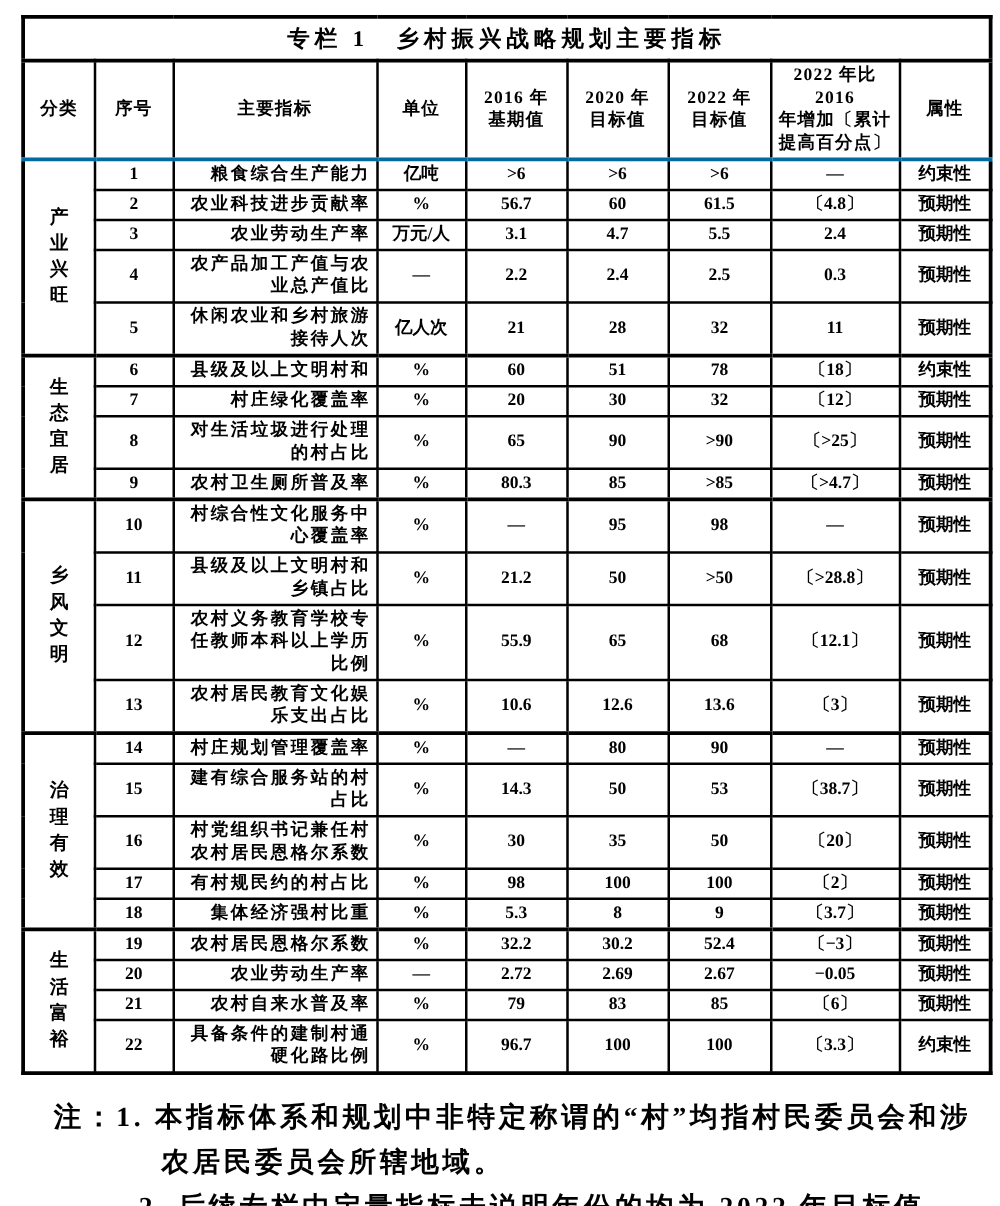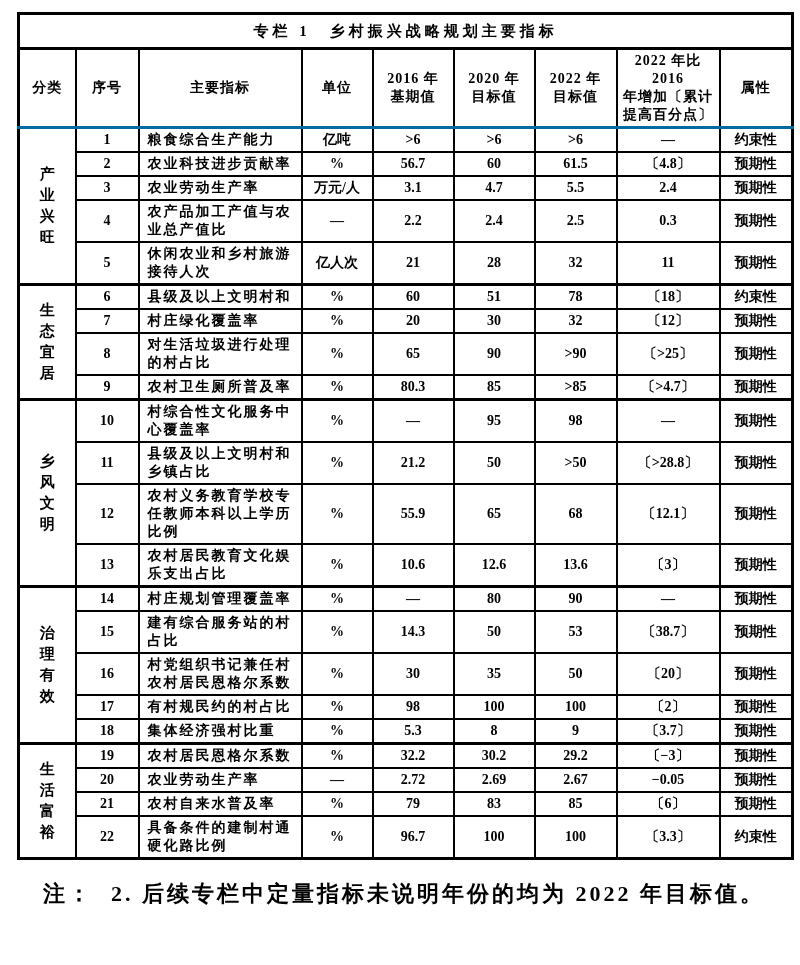--- a/index.html
+++ b/index.html
@@ -28,39 +28,39 @@
     text-align: center;
     vertical-align: middle;
     padding: 2px 2px;
     font-size: 14px;
     line-height: 18px;
     font-weight: bold;
     overflow: hidden;
   }
   tr.title-row th {
     height: 28px;
-    font-size: 15px;
+    font-size: 18px;
     letter-spacing: 4px;
     border-bottom: 3px solid #000;
     line-height: 24px;
   }
   tr.header-row th {
     height: 62px;
     white-space: pre-line;
     border-bottom: 3px solid #0369a1;
     letter-spacing: 1px;
   }
   td.cat {
     white-space: pre-line;
     font-size: 15px;
     line-height: 21px;
     letter-spacing: 0;
   }
   td.indicator {
-    text-align: left;
+    text-align: right;
     padding: 2px 4px 2px 8px;
     white-space: pre-line;
     letter-spacing: 2px;
   }
   tr.group-start td {
     border-top: 3px solid #000;
   }
   .notes {
     display: flex;
     margin: 16px 0 0 26px;
@@ -331,21 +331,21 @@
         <tr class="group-start">
           <td class="cat" rowspan="4">生
 活
 富
 裕</td>
           <td>19</td>
           <td class="indicator">农村居民恩格尔系数</td>
           <td>%</td>
           <td>32.2</td>
           <td>30.2</td>
-          <td>29.2</td>
+          <td>52.4</td>
           <td>〔−3〕</td>
           <td>预期性</td>
         </tr>
         <tr>
           <td>20</td>
           <td class="indicator">农业劳动生产率</td>
           <td>—</td>
           <td>2.72</td>
           <td>2.69</td>
           <td>2.67</td>
@@ -372,17 +372,19 @@
           <td>100</td>
           <td>〔3.3〕</td>
           <td>约束性</td>
         </tr>
       </tbody>
   </table>
 
   <div class="notes">
     <span class="note-label">注：</span>
     <div class="note-items">
+      <div class="note-item">1. 本指标体系和规划中非特定称谓的“村”均指村民委员会和涉
+农居民委员会所辖地域。</div>
       <div class="note-item second">2. 后续专栏中定量指标未说明年份的均为 2022 年目标值。</div>
     </div>
   </div>
 
 </div>
 
 </body></html>

